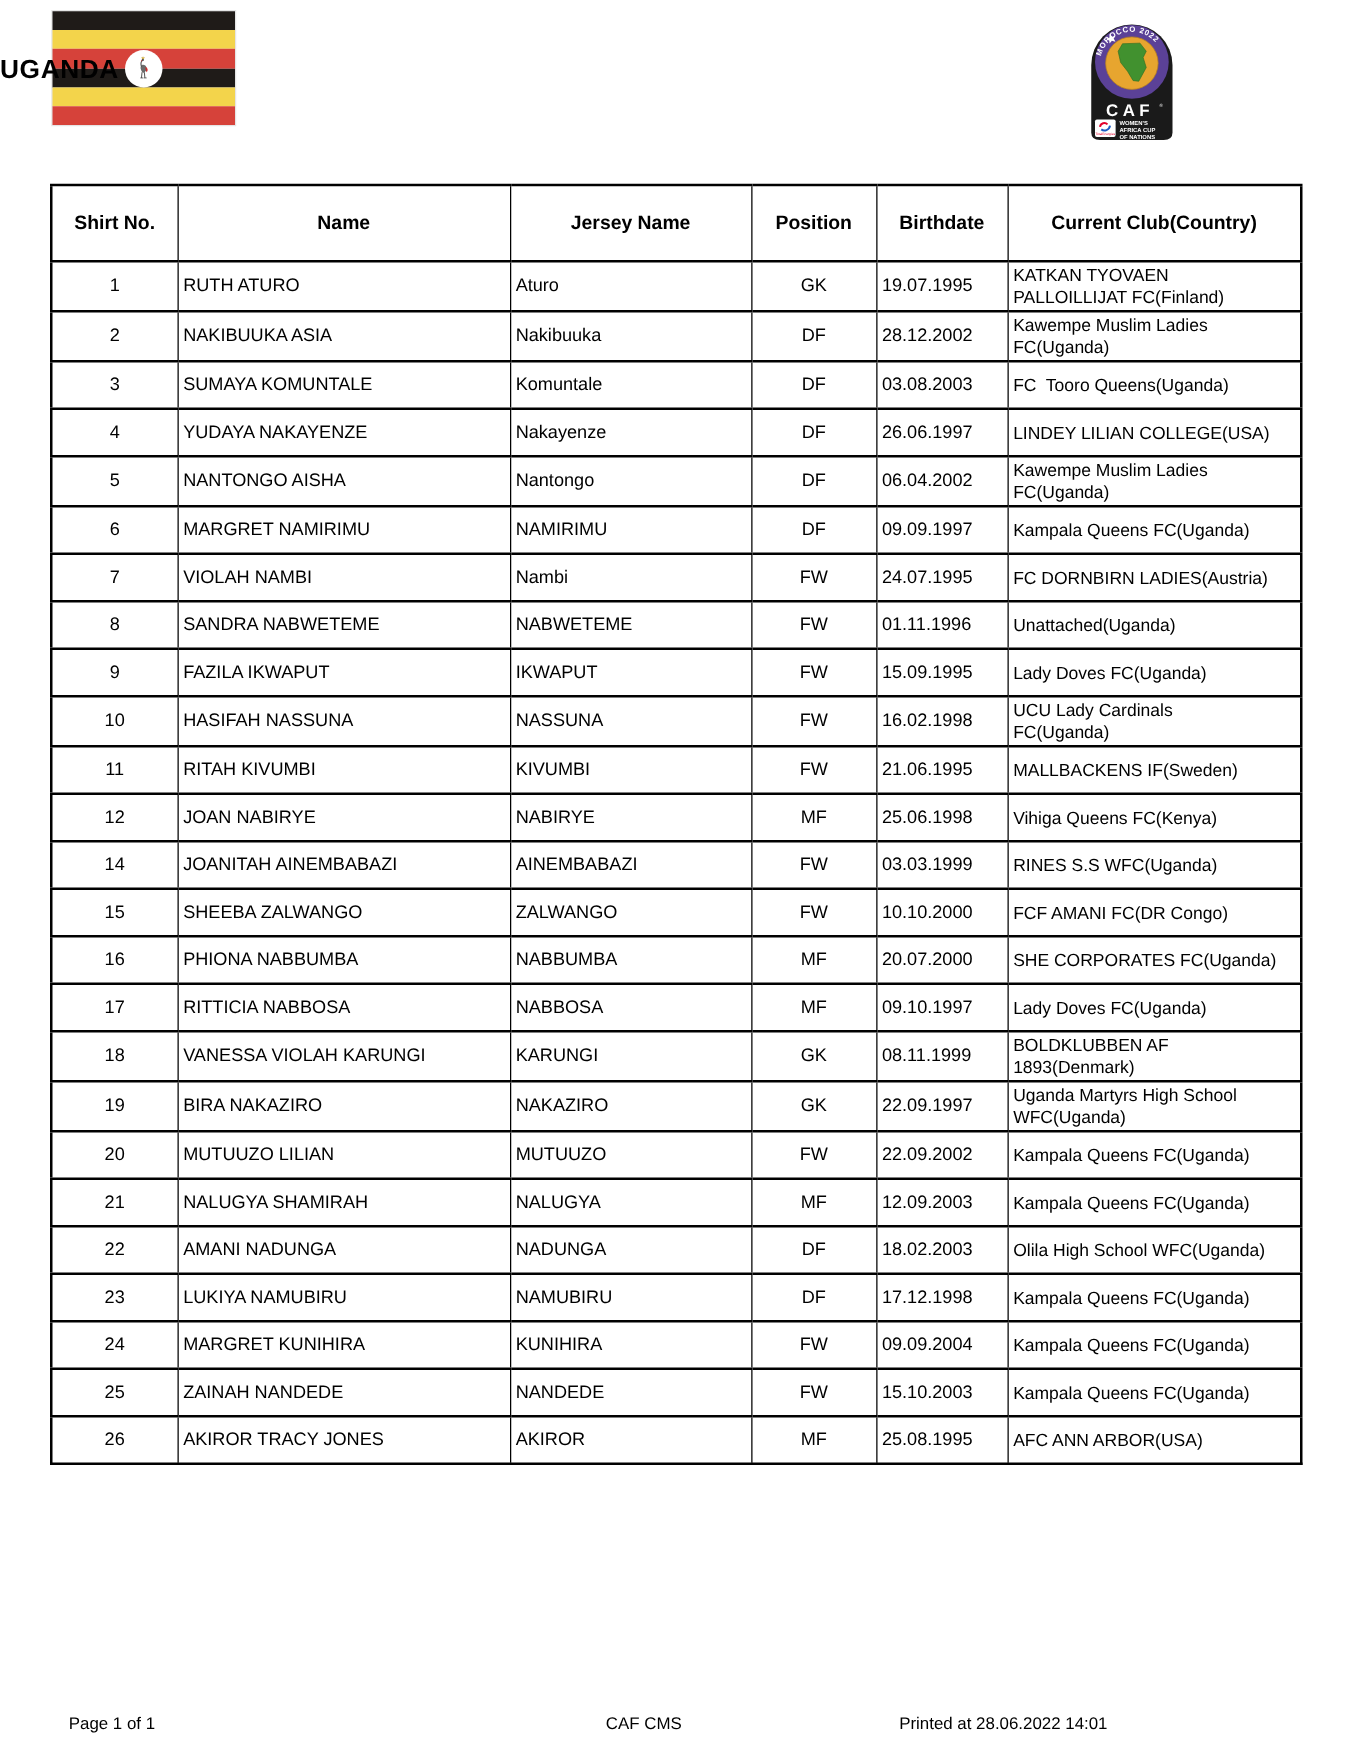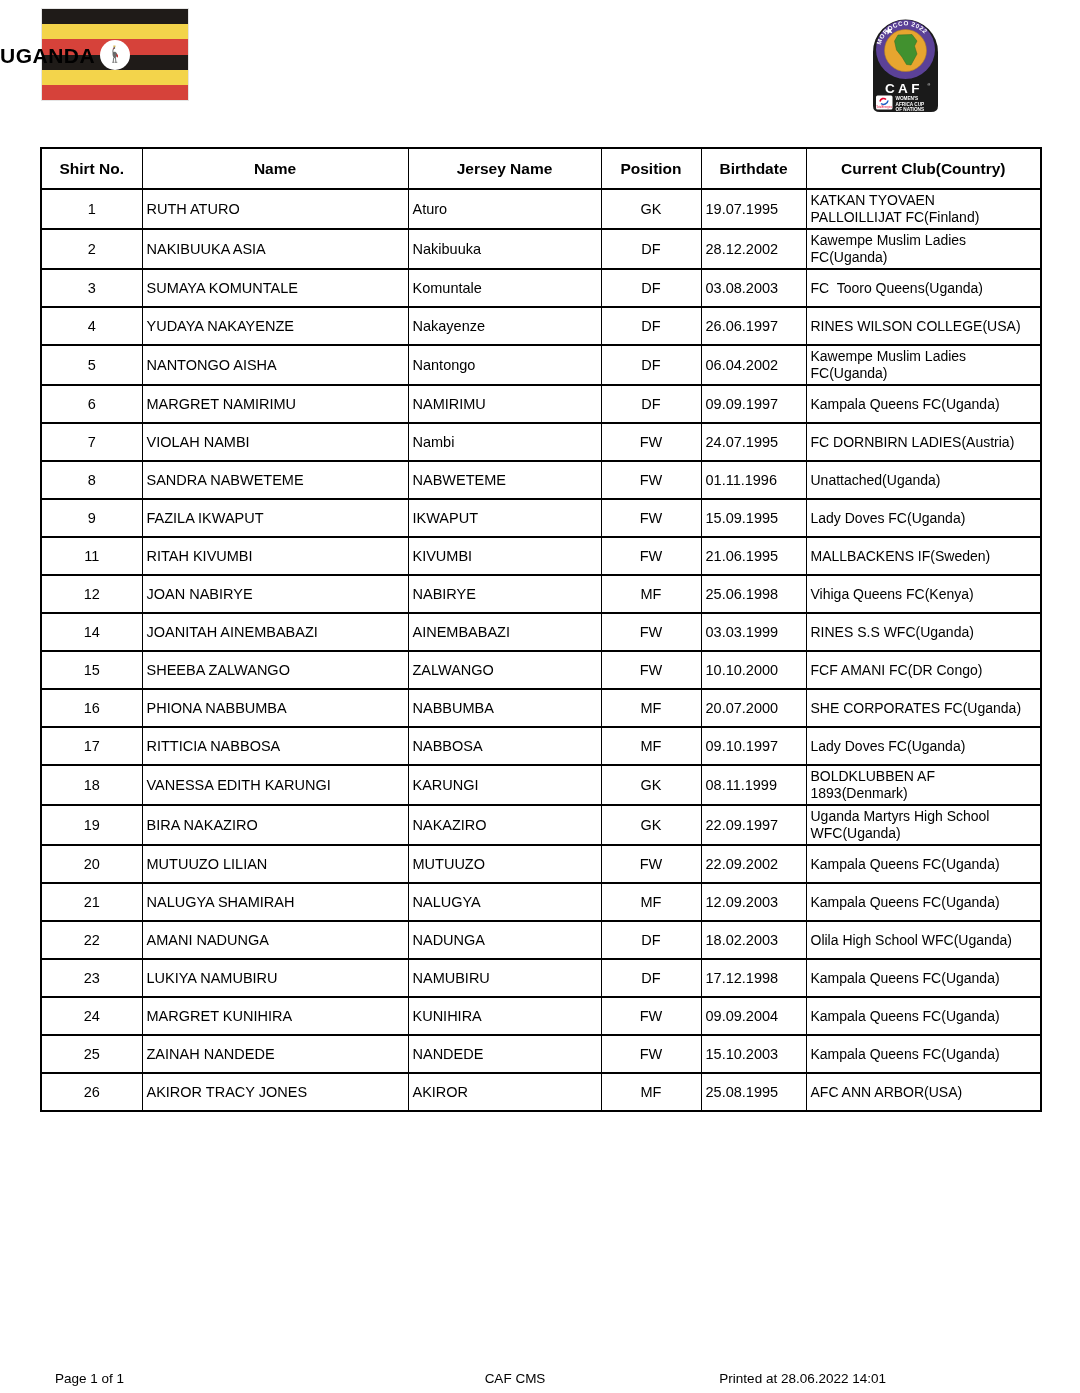--- a/index.html
+++ b/index.html
@@ -26,21 +26,21 @@
   
   table.squad{
     position:absolute;left:40px;top:147px;width:1000px;
     border-collapse:collapse;table-layout:fixed;
     font-size:14.5px;
   }
   table.squad, table.squad th, table.squad td{border:1px solid #000;}
   table.squad{border-width:2px;}
   table.squad th, table.squad td{border-top-width:2px;}
   table.squad th{
-    font-size:15.5px;font-weight:bold;text-align:center;height:31px;padding:4px 2px;
+    font-size:15.5px;font-weight:bold;text-align:center;height:31px;padding:14px 2px;
   }
   table.squad td{height:32px;padding:2px 4px;line-height:17px;vertical-align:middle;}
   td.c-center{text-align:center;}
   td.c-left{text-align:left;padding-left:6px;}
   td.v-top{vertical-align:top;padding-top:3px;}
   td.club{white-space:pre;font-size:14px;}
   
   .footer{position:absolute;left:0;top:1371px;width:920px;height:20px;font-size:13.5px;}
   .footer .pg{position:absolute;left:55px;}
   .footer .ctr{position:absolute;left:0;width:1030px;text-align:center;}
@@ -148,21 +148,21 @@
         <td class="c-center">DF</td>
         <td class="c-left v-top">03.08.2003</td>
         <td class="c-left v-top club">FC  Tooro Queens(Uganda)</td>
       </tr>
       <tr>
         <td class="c-center">4</td>
         <td class="c-left">YUDAYA NAKAYENZE</td>
         <td class="c-left">Nakayenze</td>
         <td class="c-center">DF</td>
         <td class="c-left v-top">26.06.1997</td>
-        <td class="c-left v-top club">RINES WILSON COLLEGE(USA)</td>
+        <td class="c-left v-top club">LINDEY LILIAN COLLEGE(USA)</td>
       </tr>
       <tr>
         <td class="c-center">5</td>
         <td class="c-left">NANTONGO AISHA</td>
         <td class="c-left">Nantongo</td>
         <td class="c-center">DF</td>
         <td class="c-left v-top">06.04.2002</td>
         <td class="c-left v-top club">Kawempe Muslim Ladies
 FC(Uganda)</td>
       </tr>
@@ -192,20 +192,29 @@
       </tr>
       <tr>
         <td class="c-center">9</td>
         <td class="c-left">FAZILA IKWAPUT</td>
         <td class="c-left">IKWAPUT</td>
         <td class="c-center">FW</td>
         <td class="c-left v-top">15.09.1995</td>
         <td class="c-left v-top club">Lady Doves FC(Uganda)</td>
       </tr>
       <tr>
+        <td class="c-center">10</td>
+        <td class="c-left">HASIFAH NASSUNA</td>
+        <td class="c-left">NASSUNA</td>
+        <td class="c-center">FW</td>
+        <td class="c-left v-top">16.02.1998</td>
+        <td class="c-left v-top club">UCU Lady Cardinals
+FC(Uganda)</td>
+      </tr>
+      <tr>
         <td class="c-center">11</td>
         <td class="c-left">RITAH KIVUMBI</td>
         <td class="c-left">KIVUMBI</td>
         <td class="c-center">FW</td>
         <td class="c-left v-top">21.06.1995</td>
         <td class="c-left v-top club">MALLBACKENS IF(Sweden)</td>
       </tr>
       <tr>
         <td class="c-center">12</td>
         <td class="c-left">JOAN NABIRYE</td>
@@ -241,21 +250,21 @@
       <tr>
         <td class="c-center">17</td>
         <td class="c-left">RITTICIA NABBOSA</td>
         <td class="c-left">NABBOSA</td>
         <td class="c-center">MF</td>
         <td class="c-left v-top">09.10.1997</td>
         <td class="c-left v-top club">Lady Doves FC(Uganda)</td>
       </tr>
       <tr>
         <td class="c-center">18</td>
-        <td class="c-left">VANESSA EDITH KARUNGI</td>
+        <td class="c-left">VANESSA VIOLAH KARUNGI</td>
         <td class="c-left">KARUNGI</td>
         <td class="c-center">GK</td>
         <td class="c-left v-top">08.11.1999</td>
         <td class="c-left v-top club">BOLDKLUBBEN AF
 1893(Denmark)</td>
       </tr>
       <tr>
         <td class="c-center">19</td>
         <td class="c-left">BIRA NAKAZIRO</td>
         <td class="c-left">NAKAZIRO</td>

